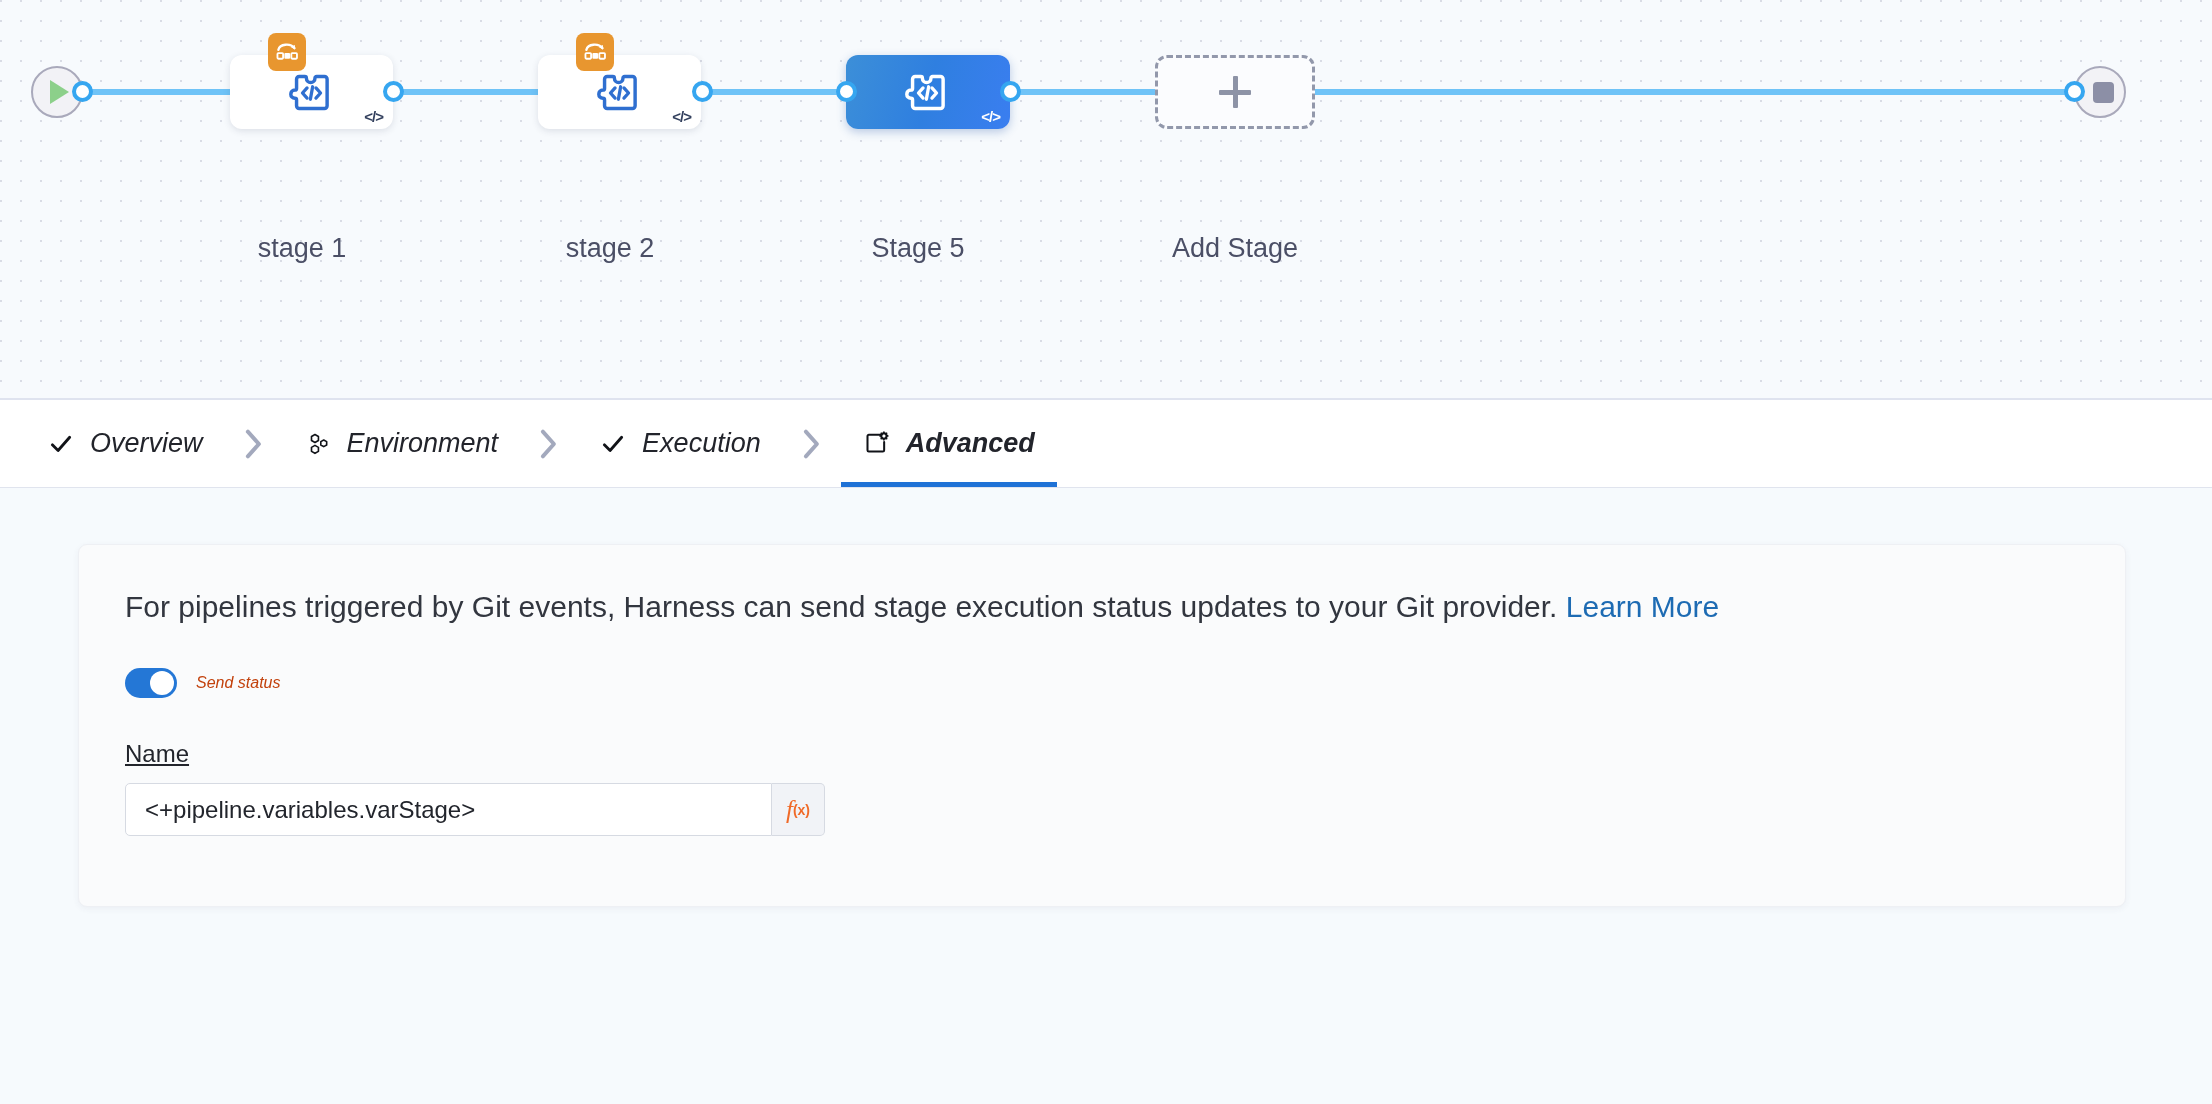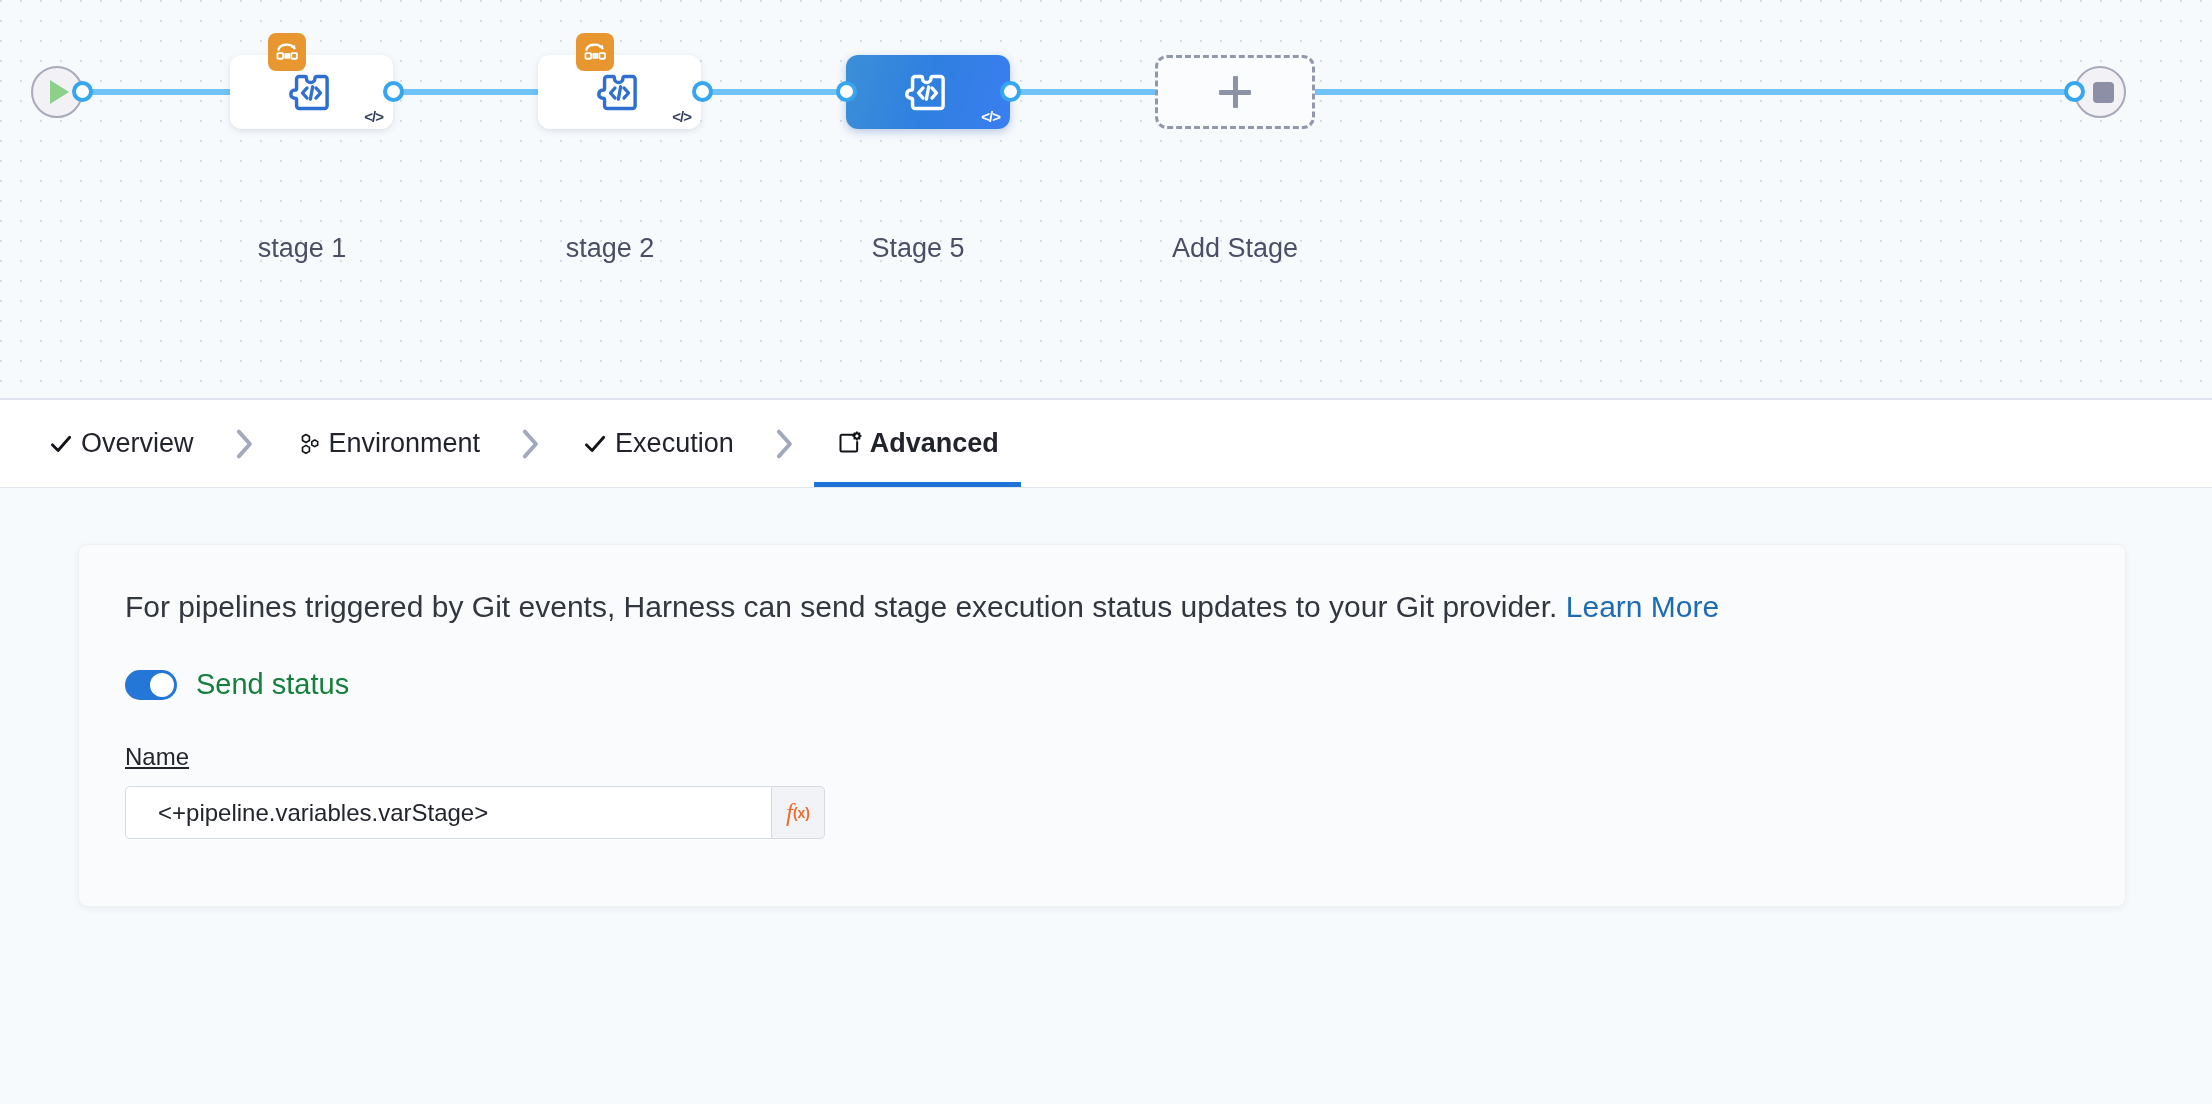--- a/index.html
+++ b/index.html
@@ -151,25 +151,26 @@
     height: 88px;
     background: #ffffff;
     border-bottom: 1px solid #e0e4ee;
     display: flex;
     align-items: stretch;
     padding-left: 26px;
   }
   .tab {
     display: flex;
     align-items: center;
-    gap: 7px;
+    gap: 16px;
     padding: 0 22px;
     height: 100%;
     cursor: pointer;
     position: relative;
+    font-style: italic;
   }
   .tab-label {
     font-size: 27px;
     color: #22242b;
     font-family: "Liberation Sans", sans-serif;
   }
   .tab.active .tab-label { font-weight: 700; }
   .tab.active::after {
     content: "";
     position: absolute;
@@ -236,23 +237,24 @@
   .toggle .knob {
     position: absolute;
     top: 3px;
     right: 3px;
     width: 24px;
     height: 24px;
     border-radius: 50%;
     background: #ffffff;
   }
   .toggle-label {
-    font-size: 29px;
-    color: #15803d;
-    font-family: "Liberation Sans", sans-serif;
+    font-size: 16px;
+    color: #c2410c;
+    font-family: "Liberation Sans", sans-serif;
+    font-style: italic;
   }
 
   .field-label {
     font-size: 24px;
     color: #22252c;
     font-family: "Liberation Sans", sans-serif;
     margin-bottom: 15px;
     text-decoration: underline;
   }
   .input-wrap {
@@ -262,21 +264,21 @@
     height: 53px;
   }
   .text-input {
     flex: 1;
     border: 1px solid #d6dae2;
     border-radius: 5px 0 0 5px;
     background: #ffffff;
     font-size: 24px;
     color: #22252c;
     font-family: "Liberation Sans", sans-serif;
-    padding: 0 32px;
+    padding: 0 19px;
     outline: none;
   }
   .fx-btn {
     width: 53px;
     border: 1px solid #d6dae2;
     border-left: none;
     border-radius: 0 5px 5px 0;
     background: #f1f3f7;
     display: flex;
     align-items: center;

